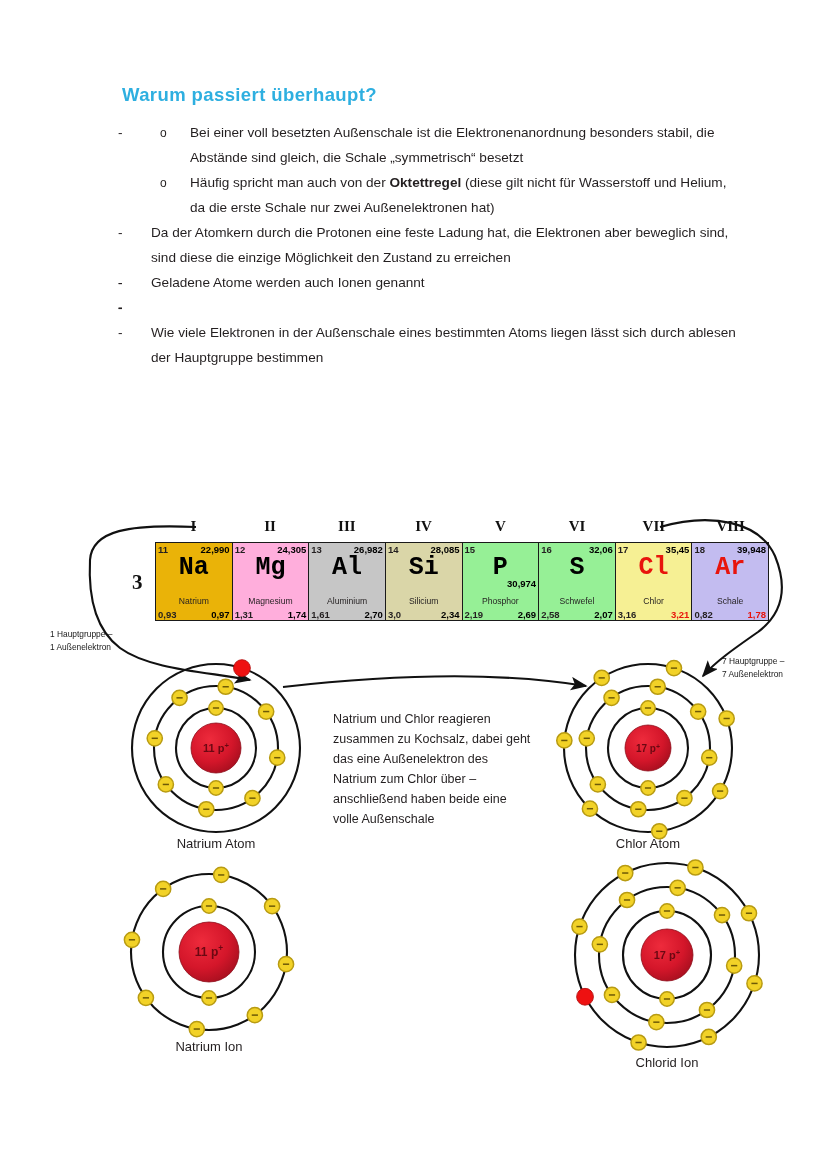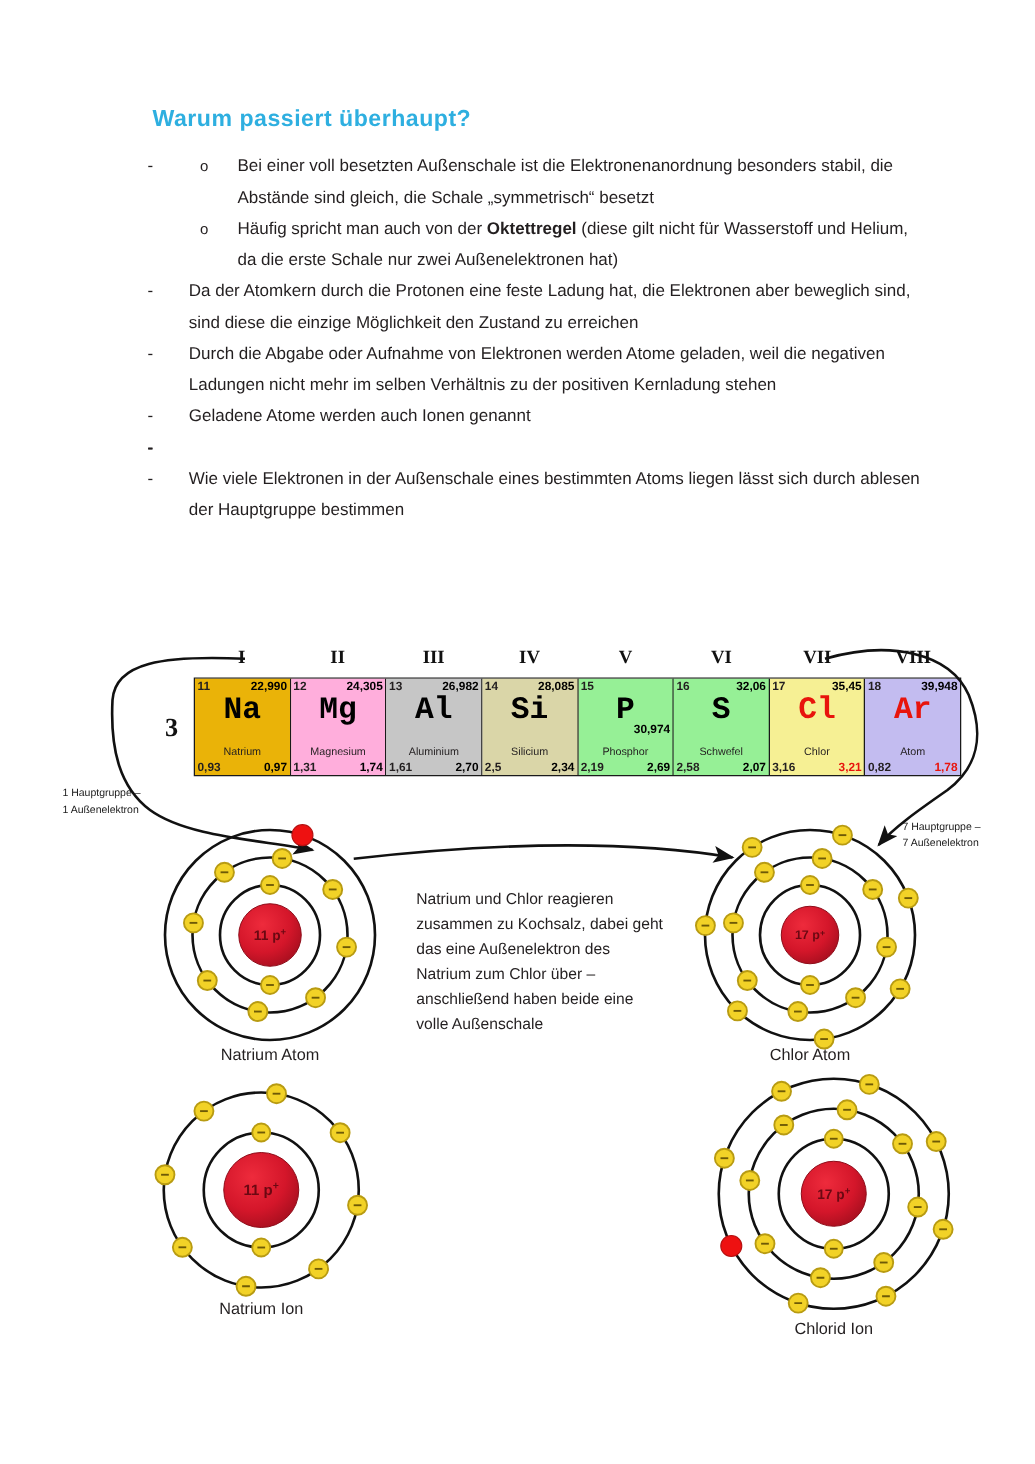--- a/index.html
+++ b/index.html
@@ -173,21 +173,21 @@
 </head>
 <body>
 
 <div id="title" style="color: rgb(46, 175, 224);">Warum passiert überhaupt?</div>
 
 <div id="prose">
     <div class="li"><span class="mk">-</span></div>
     <div class="li sub"><span class="mk">o</span><span><span>Bei einer voll besetzten Außenschale ist die Elektronenanordnung besonders stabil, die Abstände sind gleich, die Schale „symmetrisch“ besetzt</span></span></div>
     <div class="li sub"><span class="mk">o</span><span><span>Häufig spricht man auch von der </span><span class="b">Oktettregel</span><span> (diese gilt nicht für Wasserstoff und Helium, da die erste Schale nur zwei Außenelektronen hat)</span></span></div>
     <div class="li"><span class="mk">-</span><span><span>Da der Atomkern durch die Protonen eine feste Ladung hat, die Elektronen aber beweglich sind, sind diese die einzige Möglichkeit den Zustand zu erreichen</span></span></div>
-    <div class="li"><span class="mk">-</span><span><span>Durch die Abgabe oder Aufnahme von Elektronen werden Atome geladen, weil die negativen Ladungen nicht mehr im selben Verhältnis zu der positiven Kernladung stehen</span></span></div>
+    <div class="li"><span class="mk">-</span></div>
     <div class="li"><span class="mk">-</span><span><span>Geladene Atome werden auch Ionen genannt</span></span></div>
     <div class="li bold"><span class="mk">-</span></div>
     <div class="li empty"><span class="mk">-</span><span><span></span></span></div>
     <div class="li"><span class="mk">-</span><span><span>Wie viele Elektronen in der Außenschale eines bestimmten Atoms liegen lässt sich durch ablesen der Hauptgruppe bestimmen</span></span></div>
   </div>
 
 <div id="pt-wrap">
   <div id="pt-groups">
       <div class="grp" style="left: 0px; width: 76.75px;">I</div>
       <div class="grp" style="left: 76.75px; width: 76.75px;">II</div>
@@ -222,21 +222,21 @@
         <div class="c-sym" style="color: rgb(0, 0, 0);">Al</div>
         <div class="c-name">Aluminium</div>
         <div class="c-en1">1,61</div>
         <div class="c-en2" style="color: rgb(0, 0, 0);">2,70</div>
       </div>
       <div class="cell" style="background: rgb(218, 214, 168);">
         <div class="c-num">14</div>
         <div class="c-mass" style="color: rgb(0, 0, 0);">28,085</div>
         <div class="c-sym" style="color: rgb(0, 0, 0);">Si</div>
         <div class="c-name">Silicium</div>
-        <div class="c-en1">2,5</div>
+        <div class="c-en1">3,0</div>
         <div class="c-en2" style="color: rgb(0, 0, 0);">2,34</div>
       </div>
       <div class="cell" style="background: rgb(150, 240, 150);">
         <div class="c-num">15</div>
         <div class="c-mass" style="color: rgb(0, 0, 0); margin-top: 34px;">30,974</div>
         <div class="c-sym" style="color: rgb(0, 0, 0);">P</div>
         <div class="c-name">Phosphor</div>
         <div class="c-en1">2,19</div>
         <div class="c-en2" style="color: rgb(0, 0, 0);">2,69</div>
       </div>
@@ -253,21 +253,21 @@
         <div class="c-mass" style="color: rgb(0, 0, 0);">35,45</div>
         <div class="c-sym" style="color: rgb(232, 20, 12);">Cl</div>
         <div class="c-name">Chlor</div>
         <div class="c-en1">3,16</div>
         <div class="c-en2" style="color: rgb(232, 20, 12);">3,21</div>
       </div>
       <div class="cell" style="background: rgb(195, 188, 240);">
         <div class="c-num">18</div>
         <div class="c-mass" style="color: rgb(0, 0, 0);">39,948</div>
         <div class="c-sym" style="color: rgb(232, 20, 12);">Ar</div>
-        <div class="c-name">Atom</div>
+        <div class="c-name">Schale</div>
         <div class="c-en1">0,82</div>
         <div class="c-en2" style="color: rgb(232, 20, 12);">1,78</div>
       </div>
     </div>
 </div>
 
 <div class="callout" id="callout-left">1 Hauptgruppe –
 1 Außenelektron</div>
 <div class="callout" id="callout-right">7 Hauptgruppe –
 7 Außenelektron</div>

